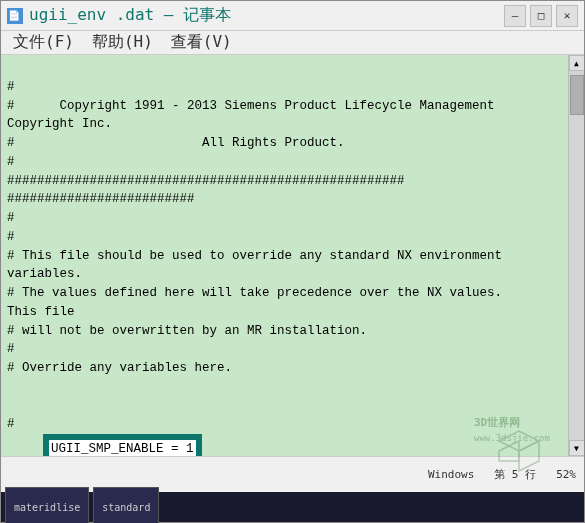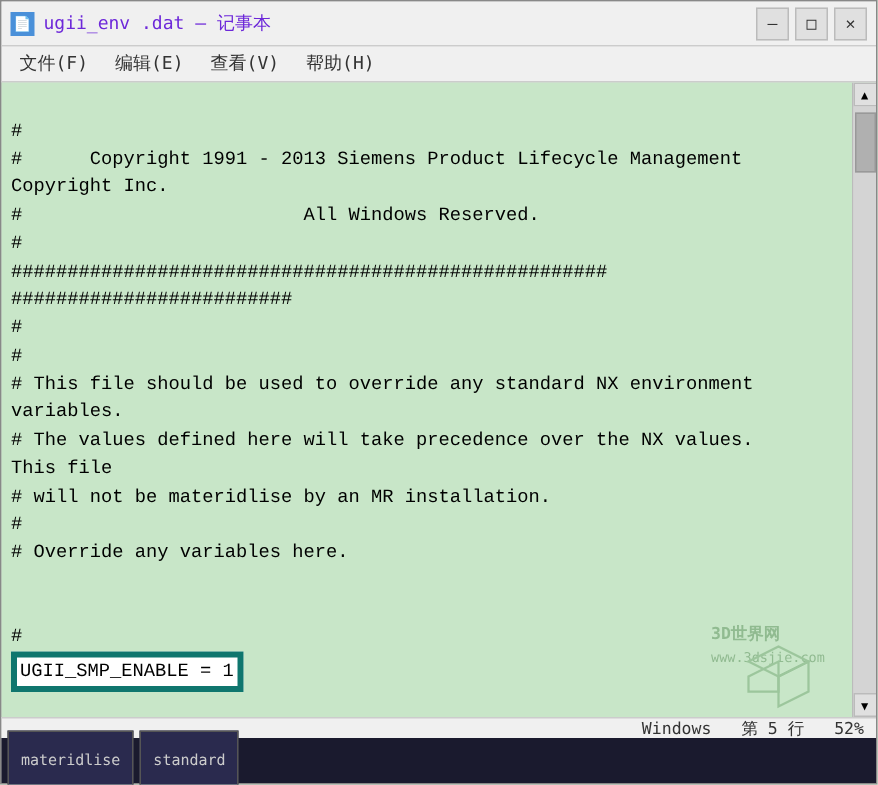--- a/index.html
+++ b/index.html
@@ -42,22 +42,22 @@
       height: 16px;
       background: #4a90d9;
       display: flex;
       align-items: center;
       justify-content: center;
       font-size: 10px;
       color: white;
     }
 
     .title-text {
-      font-size: 12px;
-      color: #6d28d9;
+      font-size: 16px;
+      color: #0f766e;
     }
 
     .title-buttons {
       display: flex;
       gap: 4px;
     }
 
     .title-btn {
       width: 22px;
       height: 22px;
@@ -77,21 +77,21 @@
       align-items: center;
       padding: 2px 4px;
       border-bottom: 1px solid #ccc;
       height: 24px;
       flex-shrink: 0;
       gap: 2px;
     }
 
     .menu-item {
       padding: 2px 8px;
-      font-size: 12px;
+      font-size: 16px;
       color: #333;
       cursor: pointer;
     }
 
     .content-area {
       flex: 1;
       display: flex;
       overflow: hidden;
       background: #c8e6c8;
     }
@@ -148,33 +148,34 @@
       left: 1px;
     }
 
     .status-bar {
       background: #f0f0f0;
       border-top: 1px solid #ccc;
       display: flex;
       align-items: center;
       justify-content: flex-end;
       padding: 2px 8px;
-      height: 14px;
+      height: 36px;
       flex-shrink: 0;
       font-size: 11px;
       color: #333;
       gap: 20px;
     }
 
     .last-line-box {
       display: inline-block;
-      border: 4px solid #0f766e;
+      border: 6px solid #0f766e;
       padding: 0 2px;
       background: white;
       color: #000;
+      margin-left: 36px;
     }
 
     .taskbar-area {
       height: 30px;
       background: #1a1a2e;
       display: flex;
       align-items: center;
       padding: 0 4px;
       gap: 4px;
       flex-shrink: 0;
@@ -204,41 +205,40 @@
     </div>
     <div class="title-buttons">
       <div class="title-btn">—</div>
       <div class="title-btn">□</div>
       <div class="title-btn close">✕</div>
     </div>
   </div>
 
   <div class="menu-bar">
     <span class="menu-item">文件(F)</span>
-    <span class="menu-item">编辑(E)</span>
+    <span class="menu-item">帮助(H)</span>
     <span class="menu-item">查看(V)</span>
-    <span class="menu-item">帮助(H)</span>
   </div>
 
   <div class="content-area">
     <div class="text-content">
 <span>#</span>
 <span>#      Copyright 1991 - 2013 Siemens Product Lifecycle Management</span>
 <span>Copyright Inc.</span>
-<span>#                         All Windows Reserved.</span>
+<span>#                         All Rights Product.</span>
 <span>#</span>
 <span>#####################################################</span>
 <span>#########################</span>
 <span>#</span>
 <span>#</span>
 <span># This file should be used to override any standard NX environment</span>
 <span>variables.</span>
 <span># The values defined here will take precedence over the NX values.</span>
 <span>This file</span>
-<span># will not be materidlise by an MR installation.</span>
+<span># will not be overwritten by an MR installation.</span>
 <span>#</span>
 <span># Override any variables here.</span>
 <span> </span>
 <span> </span>
 <span>#</span>
 <span><span class="last-line-box">UGII_SMP_ENABLE = 1</span></span>
     </div>
     <div class="scrollbar-v">
       <div class="scroll-arrow">▲</div>
       <div class="scroll-track">

